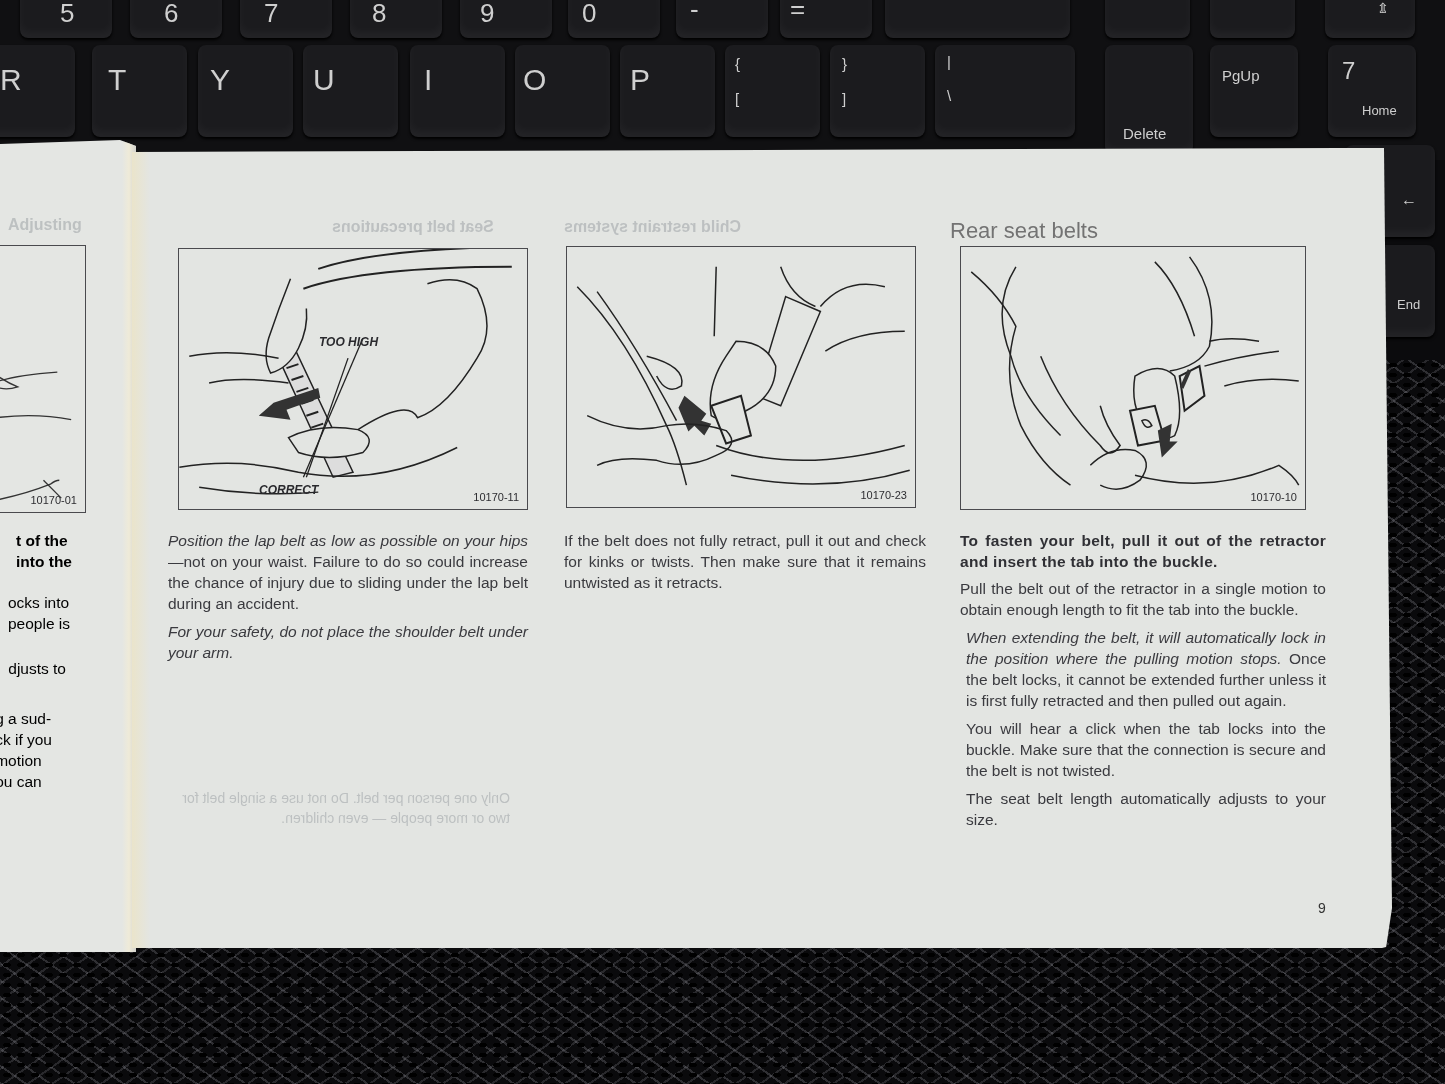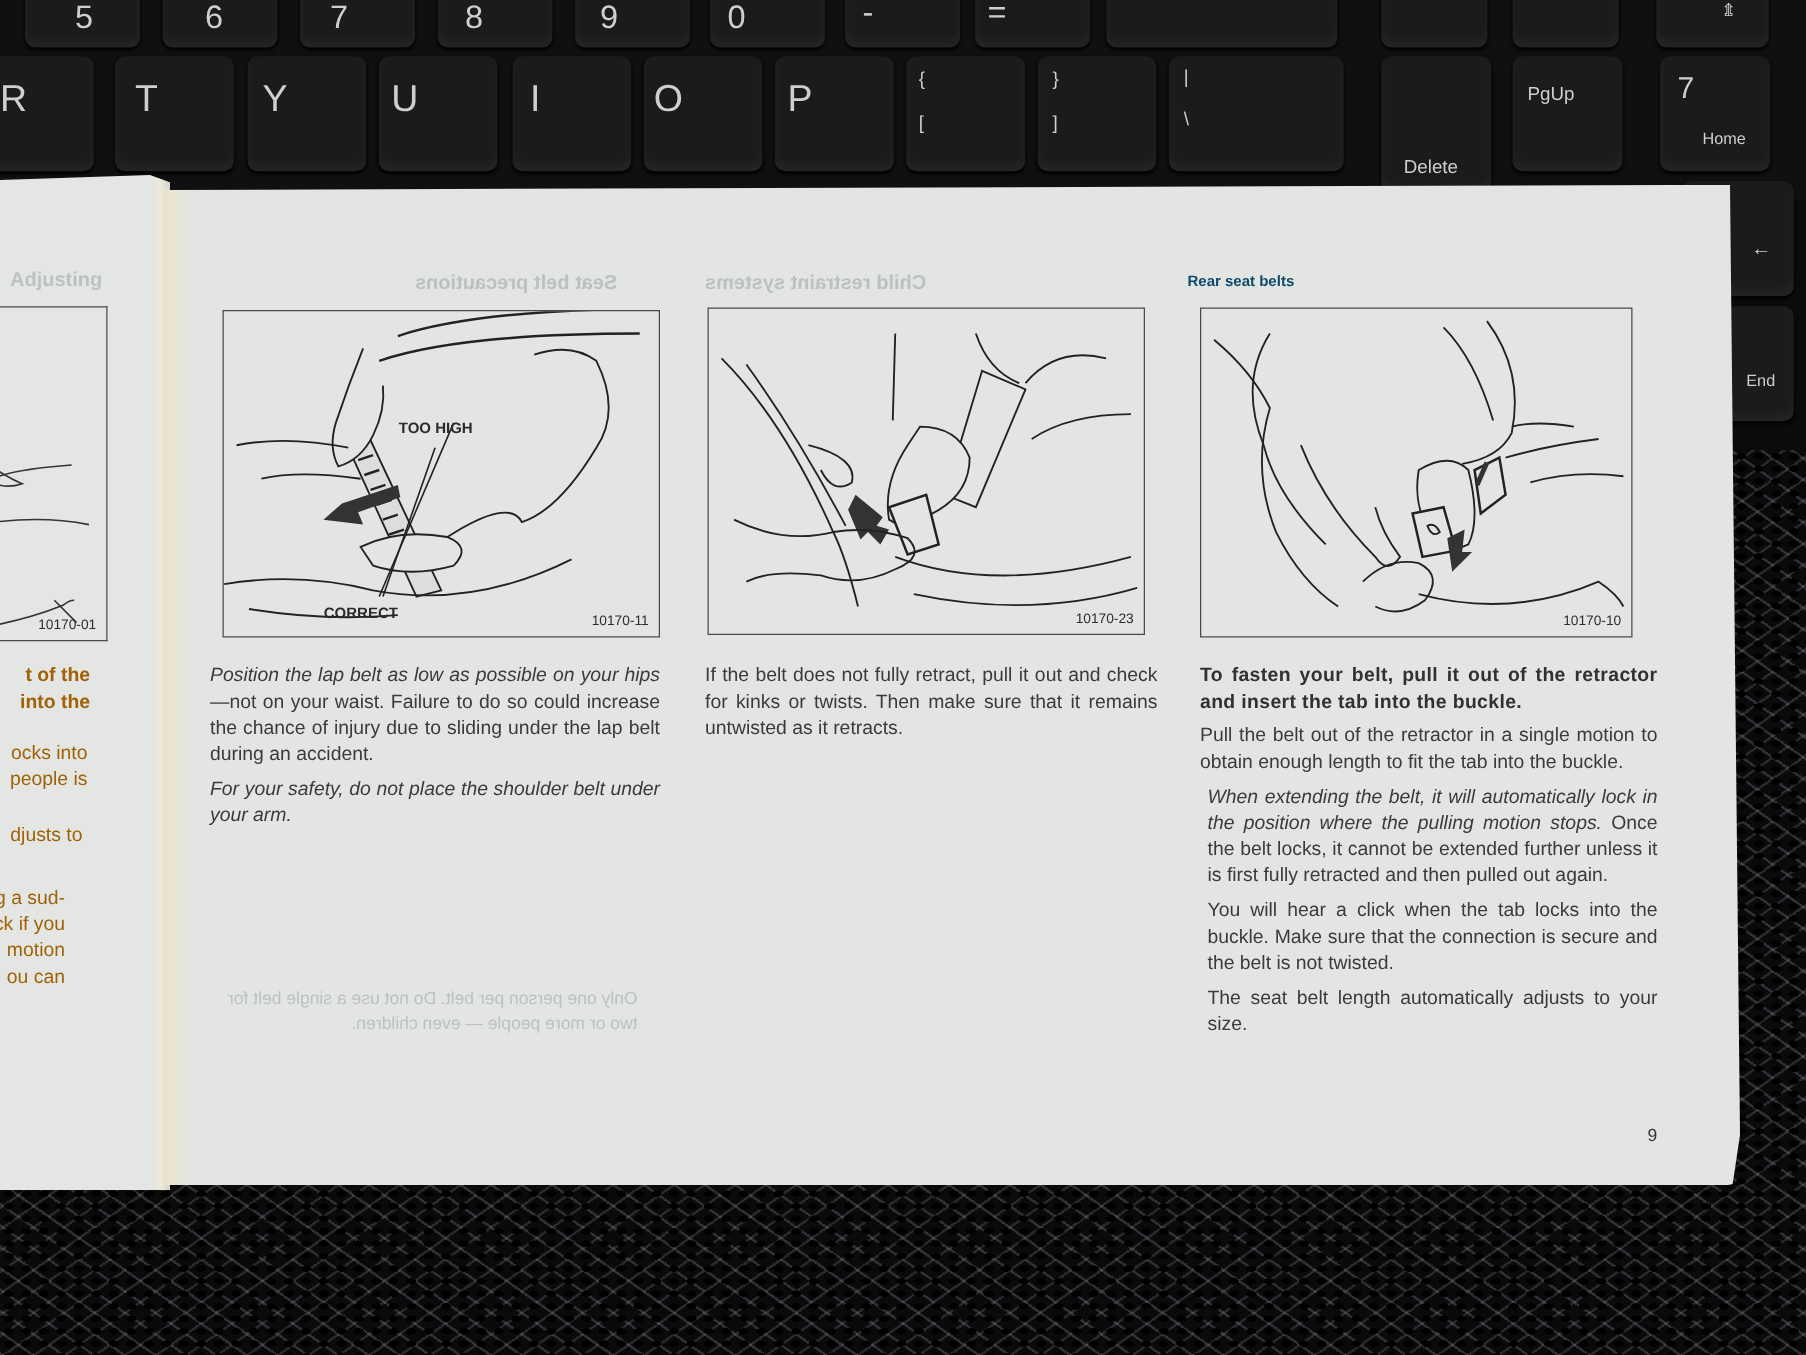--- a/index.html
+++ b/index.html
@@ -32,31 +32,31 @@
       border-top-right-radius: 8px; border-bottom-right-radius: 10px;
       clip-path: polygon(0 4px, 1206px 0, 1206px 0, 1252px 0, 1260px 760px, 1254px 800px, 0 800px); }
     .right-page::before { content: ""; position: absolute; left: 0; top: 0; width: 18px; height: 100%;
       background: linear-gradient(90deg, rgba(235,228,200,0.9), rgba(0,0,0,0)); }
 
     .ghost { position: absolute; color: #b9bdbe; font-weight: bold; font-size: 16px; opacity: 0.9; }
 
     .figure { position: absolute; border: 1.5px solid #4a4a4e; background: transparent; }
     .figure svg { position: absolute; left: 0; top: 0; width: 100%; height: 100%; }
     .fig-id { position: absolute; right: 8px; bottom: 6px; font-size: 11px; color: #2d2d31; font-family: "Liberation Sans Narrow", "Liberation Sans", sans-serif; letter-spacing: 0px; }
-    .callout { position: absolute; font-size: 12px; font-weight: bold; color: #2a2a2e; }
+    .callout { position: absolute; font-size: 12px; font-weight: bold; color: #2a2a2e; font-style: italic; }
 
     .col-text { position: absolute; color: #3a3a3f; font-size: 15.5px; line-height: 21px; text-align: justify; }
     .col-text .heading { font-weight: bold; color: #303035; font-size: 15.5px; letter-spacing: 0.3px; margin-bottom: 6px; }
     .col-text p { margin-bottom: 7px; }
     .col-text .it { font-style: italic; }
 
-    .section-title { position: absolute; font-size: 12px; font-weight: bold; color: #0c4a6e; }
+    .section-title { position: absolute; font-size: 22px; font-weight: normal; color: #737373; }
     .page-num { position: absolute; font-size: 14px; color: #333; }
 
-    .left-frag { position: absolute; color: #a16207; font-size: 15.5px; line-height: 21px; text-align: right; white-space: nowrap; }
+    .left-frag { position: absolute; color: #000000; font-size: 15.5px; line-height: 21px; text-align: left; white-space: nowrap; }
     .left-frag.bold { font-weight: bold; }
   </style>
 </head>
 <body>
 
 <div class="keyboard">
 
   <div class="key" style="left:20px;top:-40px;width:92px;height:78px;">
       <span class="lbl" style="left:40px;top:38px;font-size:26px;">5</span>
     </div>

